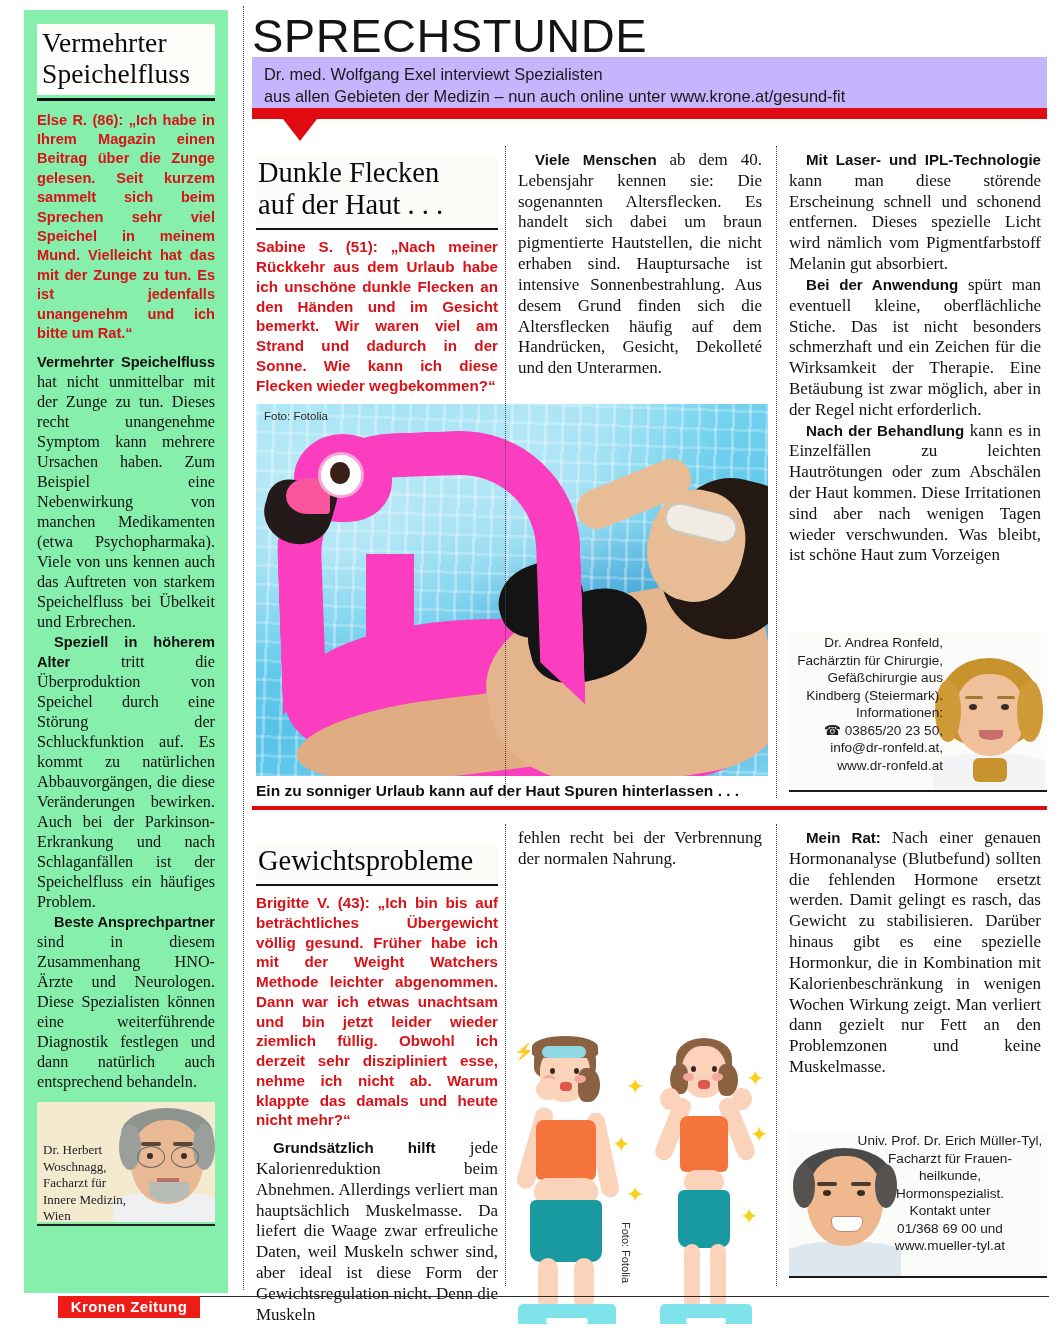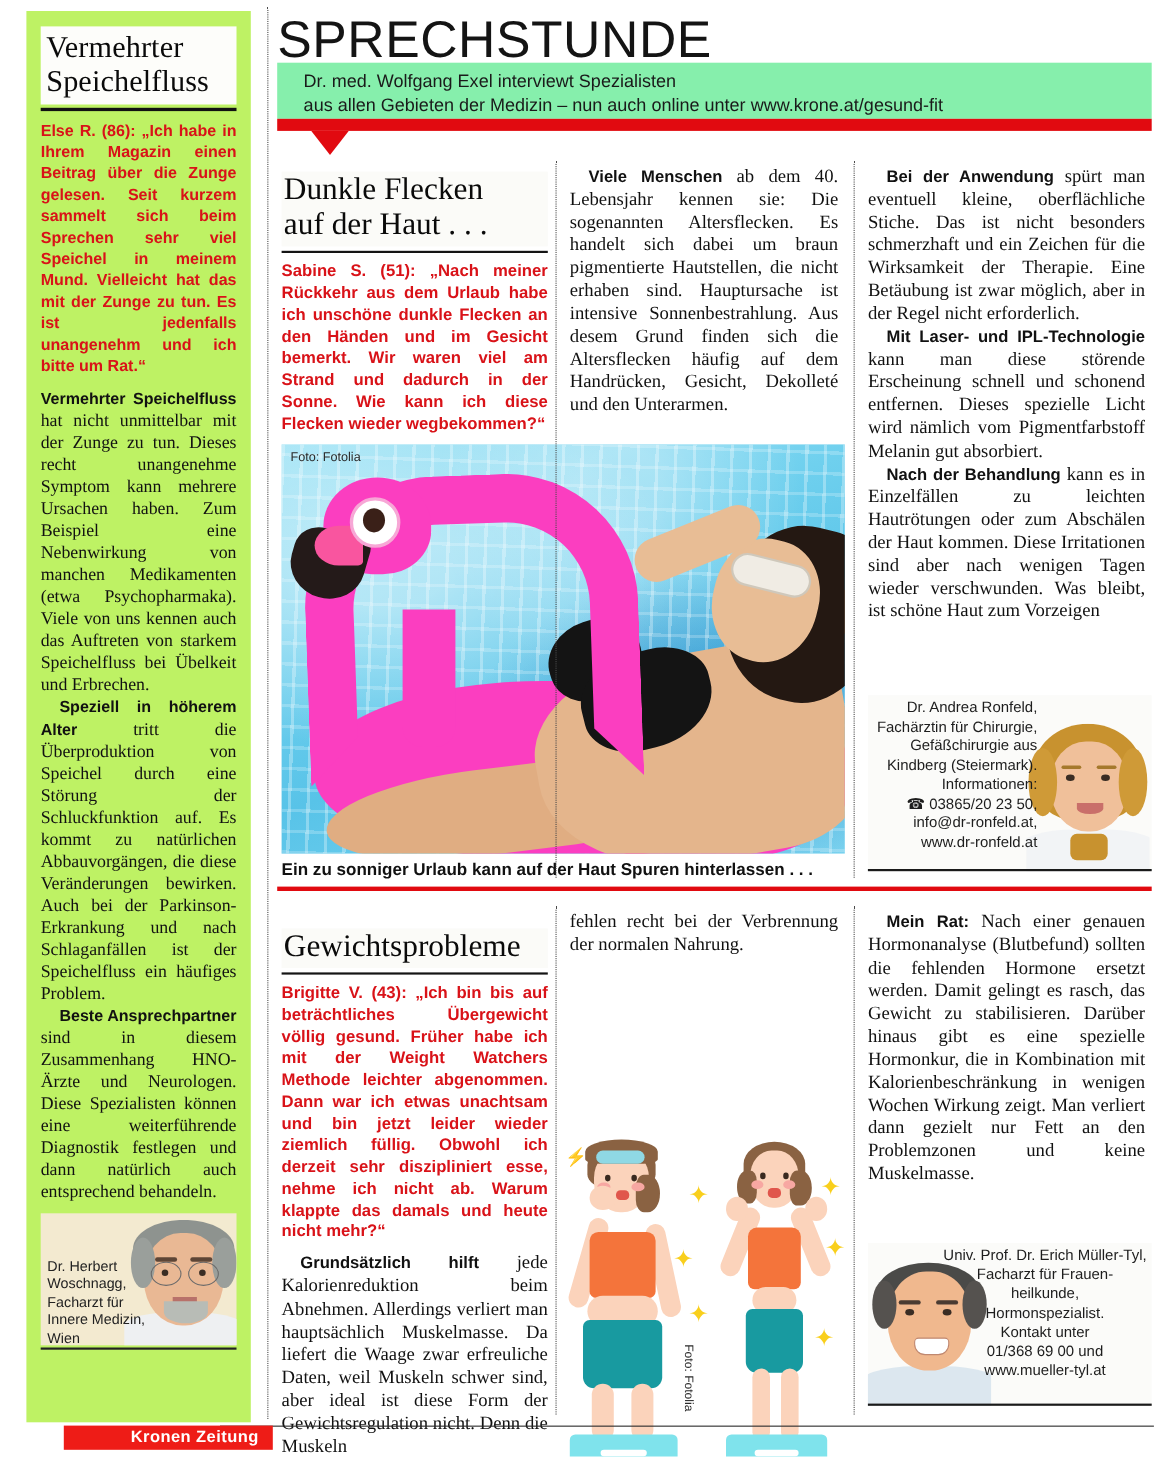--- a/index.html
+++ b/index.html
@@ -13,21 +13,21 @@
     position: relative;
   }
   .page { position: relative; width: 1059px; height: 1328px; background: #fff; }
 
   
   .sidebar {
     position: absolute;
     left: 24px; top: 10px;
     width: 204px;
     height: 1283px;
-    background: #bef264;
+    background: #86efac;
     box-sizing: border-box;
     padding: 14px 13px 8px 13px;
   }
   .sidebar-title {
     background: #fdfdfa;
     font-family: "Liberation Serif", serif;
     font-size: 27.5px;
     line-height: 1.12;
     color: #0a0a0a;
     padding: 4px 5px 5px 5px;
@@ -68,21 +68,21 @@
     position: relative;
     margin-top: 10px;
     background: #f3ead0;
     height: 120px;
     overflow: hidden;
   }
   .doc-card-rule { border-bottom: 2.5px solid #222; margin-top: 2px; }
   .doc-card-text {
     position: absolute;
     left: 6px; top: 40px;
-    font-family: Liberation Sans, sans-serif;
+    font-family: Liberation Serif, serif;
     font-size: 13px;
     line-height: 1.27;
     color: #222;
     width: 96px;
     z-index: 3;
   }
 
   
   .face {
     position: absolute;
@@ -110,23 +110,23 @@
     font-size: 47px;
     letter-spacing: 0.5px;
     color: #141414;
     font-weight: 400;
     line-height: 1;
   }
   .subbanner {
     position: absolute;
     left: 252px; top: 57px;
     width: 795px; height: 51px;
-    background: #86efac;
+    background: #c4b5fd;
     box-sizing: border-box;
-    padding: 6px 0 0 24px;
+    padding: 6px 0 0 12px;
     font-family: "Liberation Sans", sans-serif;
     font-size: 16.4px;
     line-height: 1.35;
     color: #1a1a1a;
   }
   .redbar {
     position: absolute;
     left: 252px; top: 108px;
     width: 795px; height: 11px;
     background: #e10a10;
@@ -377,21 +377,20 @@
     left: 58px; top: 1296px;
     width: 142px; height: 22px;
     background: #ee1c17;
     color: #ffffff;
     font-family: "Liberation Sans", sans-serif;
     font-weight: bold;
     font-size: 15px;
     letter-spacing: 0.4px;
     text-align: center;
     line-height: 22px;
-    padding-left: 48px;
   }
   .footer-rule {
     position: absolute; left: 200px; top: 1296px;
     width: 849px; height: 1.4px; background: #2a2a2a;
   }
 </style>
 </head>
 <body>
 
 <div class="page">
@@ -443,22 +442,22 @@
     </div>
     <div class="art-title-rule"></div>
     <p class="q-red">Sabine S. (51): „Nach meiner Rückkehr aus dem Urlaub habe ich unschöne dunkle Flecken an den Händen und im Gesicht bemerkt. Wir waren viel am Strand und dadurch in der Sonne. Wie kann ich diese Flecken wieder wegbekommen?“</p>
   </div>
 
   <div class="col" style="left:518px; top:150px; width:244px;">
     <p class="body2 para-indent"><span class="lead2">Viele Menschen</span><span> ab dem 40. Lebensjahr kennen sie: Die sogenannten Altersflecken. Es handelt sich dabei um braun pigmentierte Hautstellen, die nicht erhaben sind. Hauptursache ist intensive Sonnenbestrahlung. Aus desem Grund finden sich die Altersflecken häufig auf dem Handrücken, Gesicht, Dekolleté und den Unterarmen.</span></p>
   </div>
 
   <div class="col" style="left:789px; top:150px; width:252px;">
+    <p class="body2 para-indent"><span class="lead2">Mit Laser- und IPL-Technologie</span><span> kann man diese störende Erscheinung schnell und schonend entfernen. Dieses spezielle Licht wird nämlich vom Pigmentfarbstoff Melanin gut absorbiert.</span></p>
     <p class="body2 para-indent"><span class="lead2">Bei der Anwendung</span><span> spürt man eventuell kleine, oberflächliche Stiche. Das ist nicht besonders schmerzhaft und ein Zeichen für die Wirksamkeit der Therapie. Eine Betäubung ist zwar möglich, aber in der Regel nicht erforderlich.</span></p>
-    <p class="body2 para-indent"><span class="lead2">Mit Laser- und IPL-Technologie</span><span> kann man diese störende Erscheinung schnell und schonend entfernen. Dieses spezielle Licht wird nämlich vom Pigmentfarbstoff Melanin gut absorbiert.</span></p>
     <p class="body2 para-indent"><span class="lead2">Nach der Behandlung</span><span> kann es in Einzelfällen zu leichten Hautrötungen oder zum Abschälen der Haut kommen. Diese Irritationen sind aber nach wenigen Tagen wieder verschwunden. Was bleibt, ist schöne Haut zum Vorzeigen</span></p>
   </div>
 
   <div class="photo1">
     <div class="pool-tiles"></div>
     <div class="flamingo-body"></div>
     <div class="flamingo-ring"></div>
     <div class="feather" style="left:318px; top:268px; width:92px; height:44px; border-radius:60% 10% 50% 10%; transform:rotate(8deg);"></div>
     <div class="feather" style="left:336px; top:300px; width:110px; height:48px; border-radius:50% 10% 60% 10%; transform:rotate(6deg);"></div>
     <div class="model-legs"></div>

